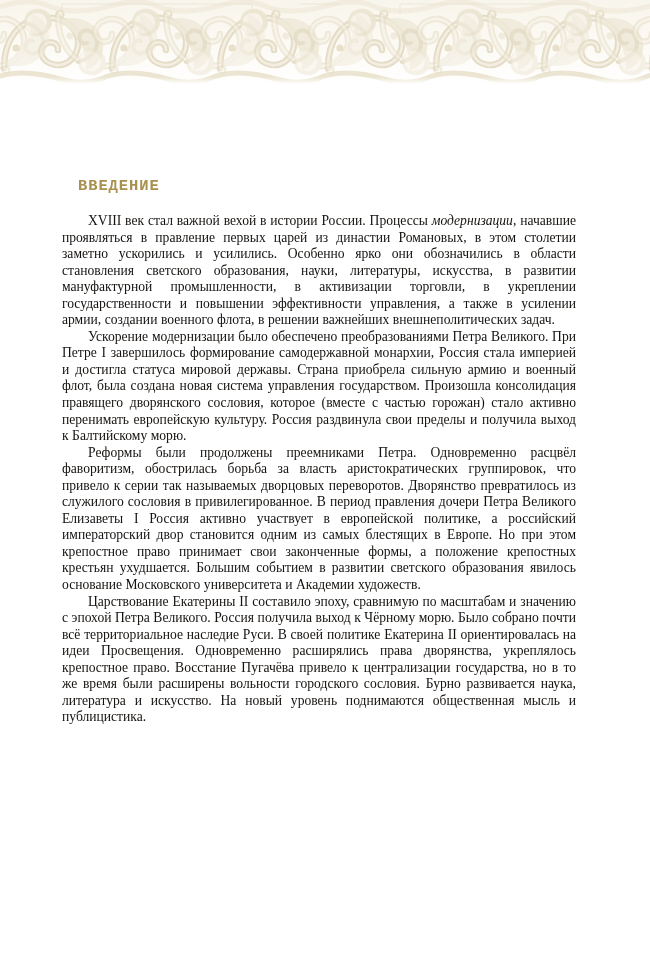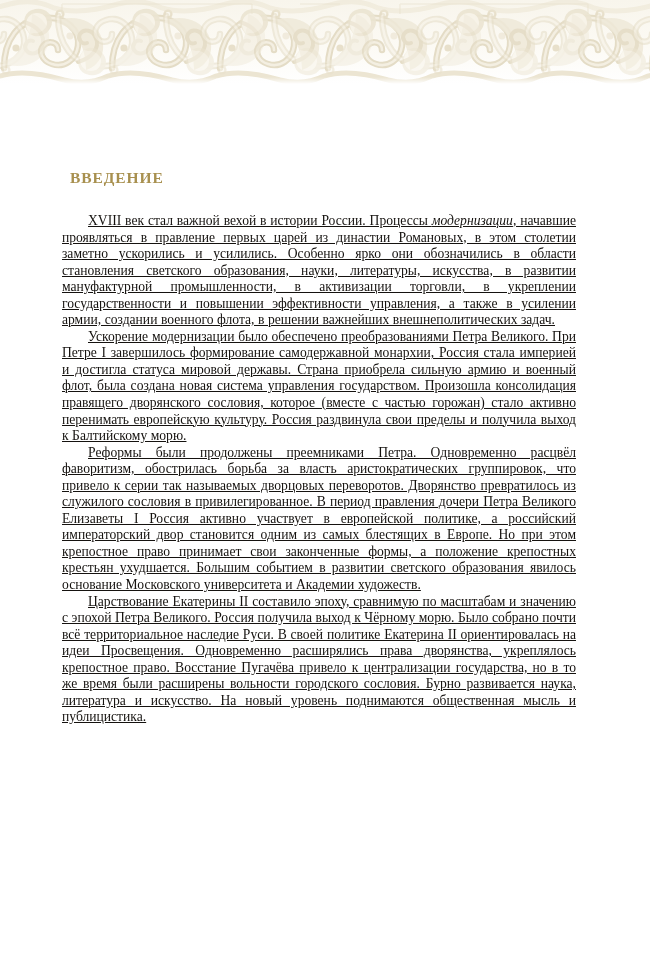--- a/index.html
+++ b/index.html
@@ -37,40 +37,39 @@
     position: absolute;
     left: 0;
     bottom: 0;
     width: 650px;
     height: 7px;
     background: linear-gradient(to bottom, rgba(250,247,238,0) 0%, #ffffff 100%);
     pointer-events: none;
   }
 
   .section-heading {
-    margin: 8px;
+    margin: 16px;
     padding: 0;
     position: absolute;
     left: 62px;
     top: 161px;
-    font-family: Liberation Serif, serif;
+    font-family: Liberation Mono, monospace;
     font-weight: bold;
     font-size: 15.5px;
     letter-spacing: 0.9px;
     color: #a8904f;
     white-space: nowrap;
     text-align: right;
   }
 
   .body-text {
     position: absolute;
     left: 62px;
     top: 213px;
     width: 514px;
-    text-decoration: underline;
   }
 
   .body-text p {
     margin: 0;
     padding: 0;
     text-indent: 26px;
     text-align: justify;
     font-size: 13.6px;
     line-height: 16.55px;
     hyphens: auto;

